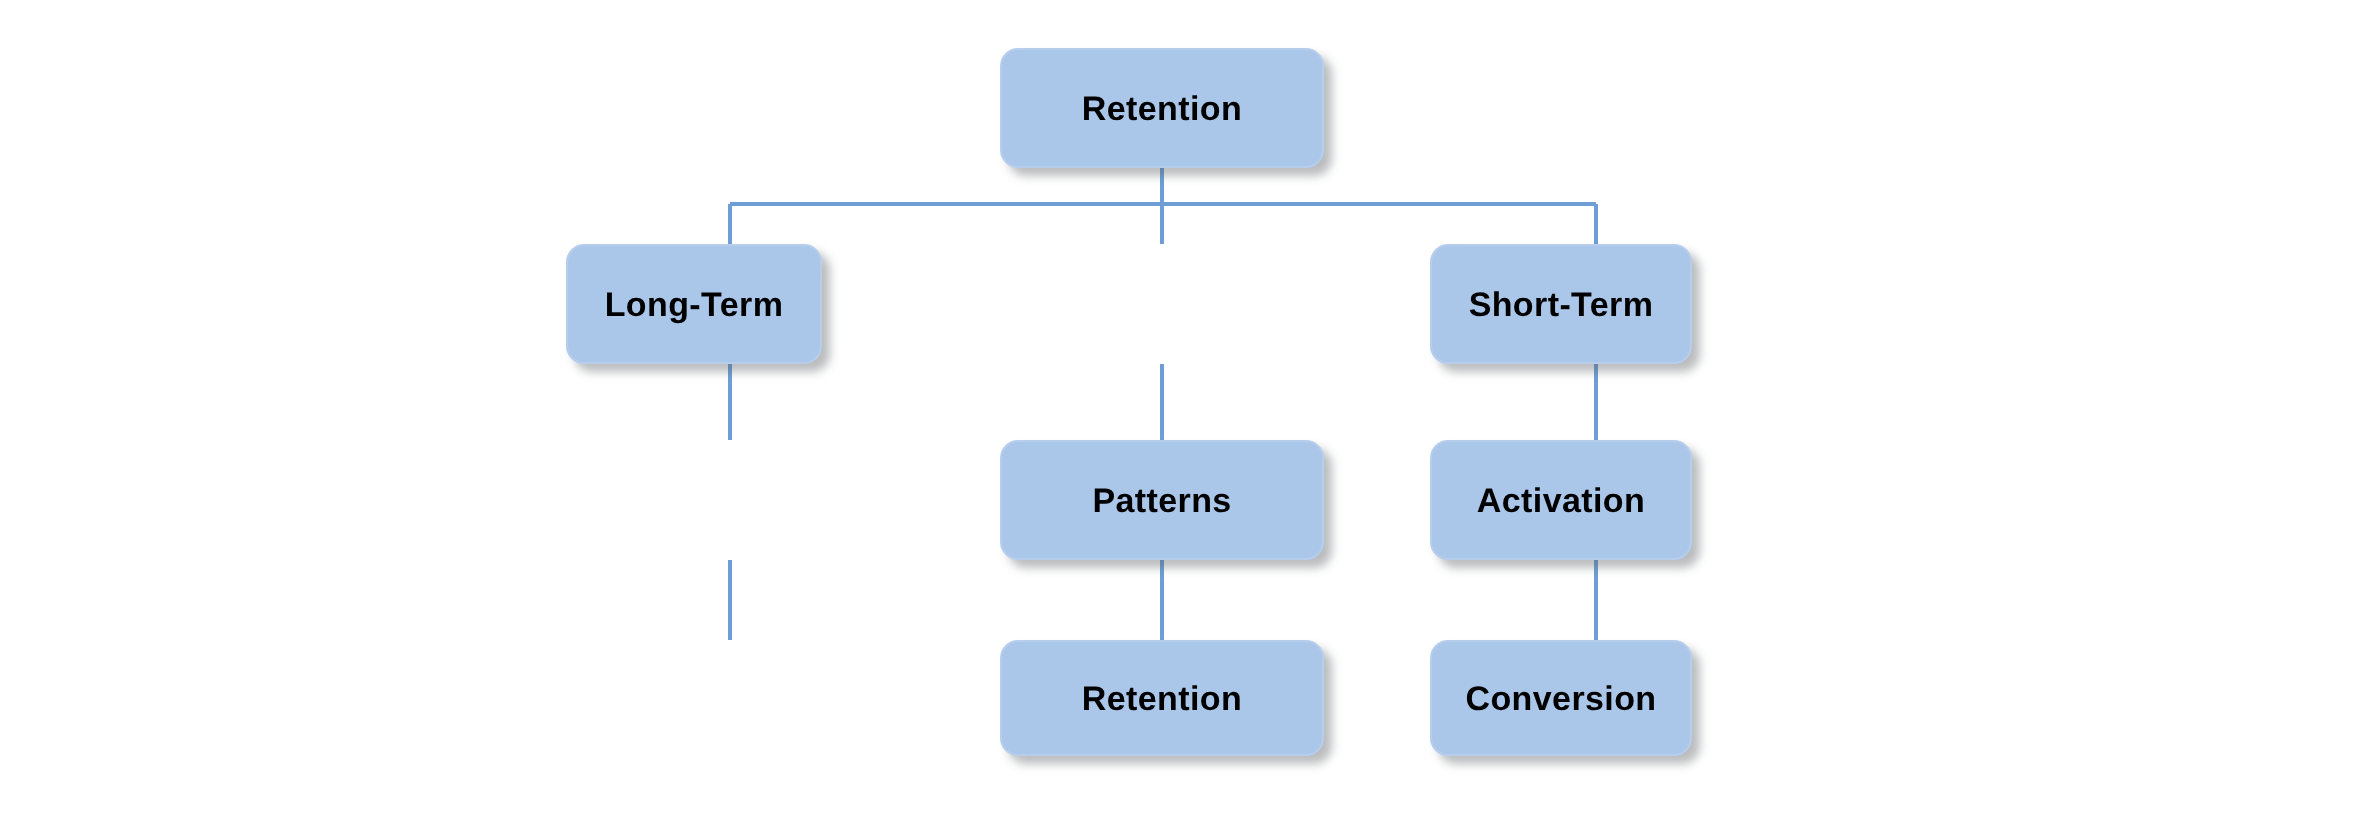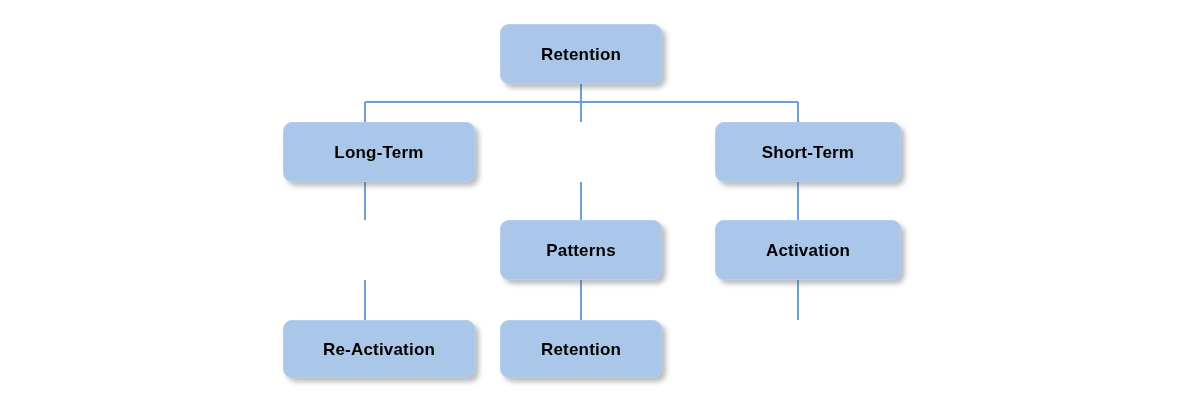--- a/index.html
+++ b/index.html
@@ -43,23 +43,23 @@
     letter-spacing: 0.2px;
     box-shadow: 4px 4px 5px rgba(90, 95, 100, 0.42);
     -webkit-font-smoothing: antialiased;
   }
   .node .node-label {
     display: block;
     padding: 0 6px;
     white-space: pre-line;
   }
   
-  .col-1 { left: 283px; width: 192px; }
+  .col-1 { left: 283px; width: 128px; }
   .col-2 { left: 500px; width: 162px; }
-  .col-3 { left: 715px; width: 186px; }
+  .col-3 { left: 715px; width: 131px; }
   
   .row-1 { top: 24px;  height: 60px; }
   .row-2 { top: 122px; height: 60px; }
   .row-3 { top: 220px; height: 60px; }
   .row-4 { top: 320px; height: 58px; }
 </style>
 </head>
 <body>
 
 <div id="diagram-root">
@@ -96,20 +96,20 @@
     <span class="node-label">Short-Term</span>
   </div>
 
   <div class="node col-3 row-3">
     <span class="node-label">Activation</span>
   </div>
   <div class="node col-2 row-3">
     <span class="node-label">Patterns</span>
   </div>
 
-  <div class="node col-1 row-4">
-    <span class="node-label">Re-Activation</span>
-  </div>
   <div class="node col-2 row-4">
     <span class="node-label">Retention</span>
+  </div>
+  <div class="node col-3 row-4">
+    <span class="node-label">Conversion</span>
   </div>
 
 </div>
 
 </body></html>

